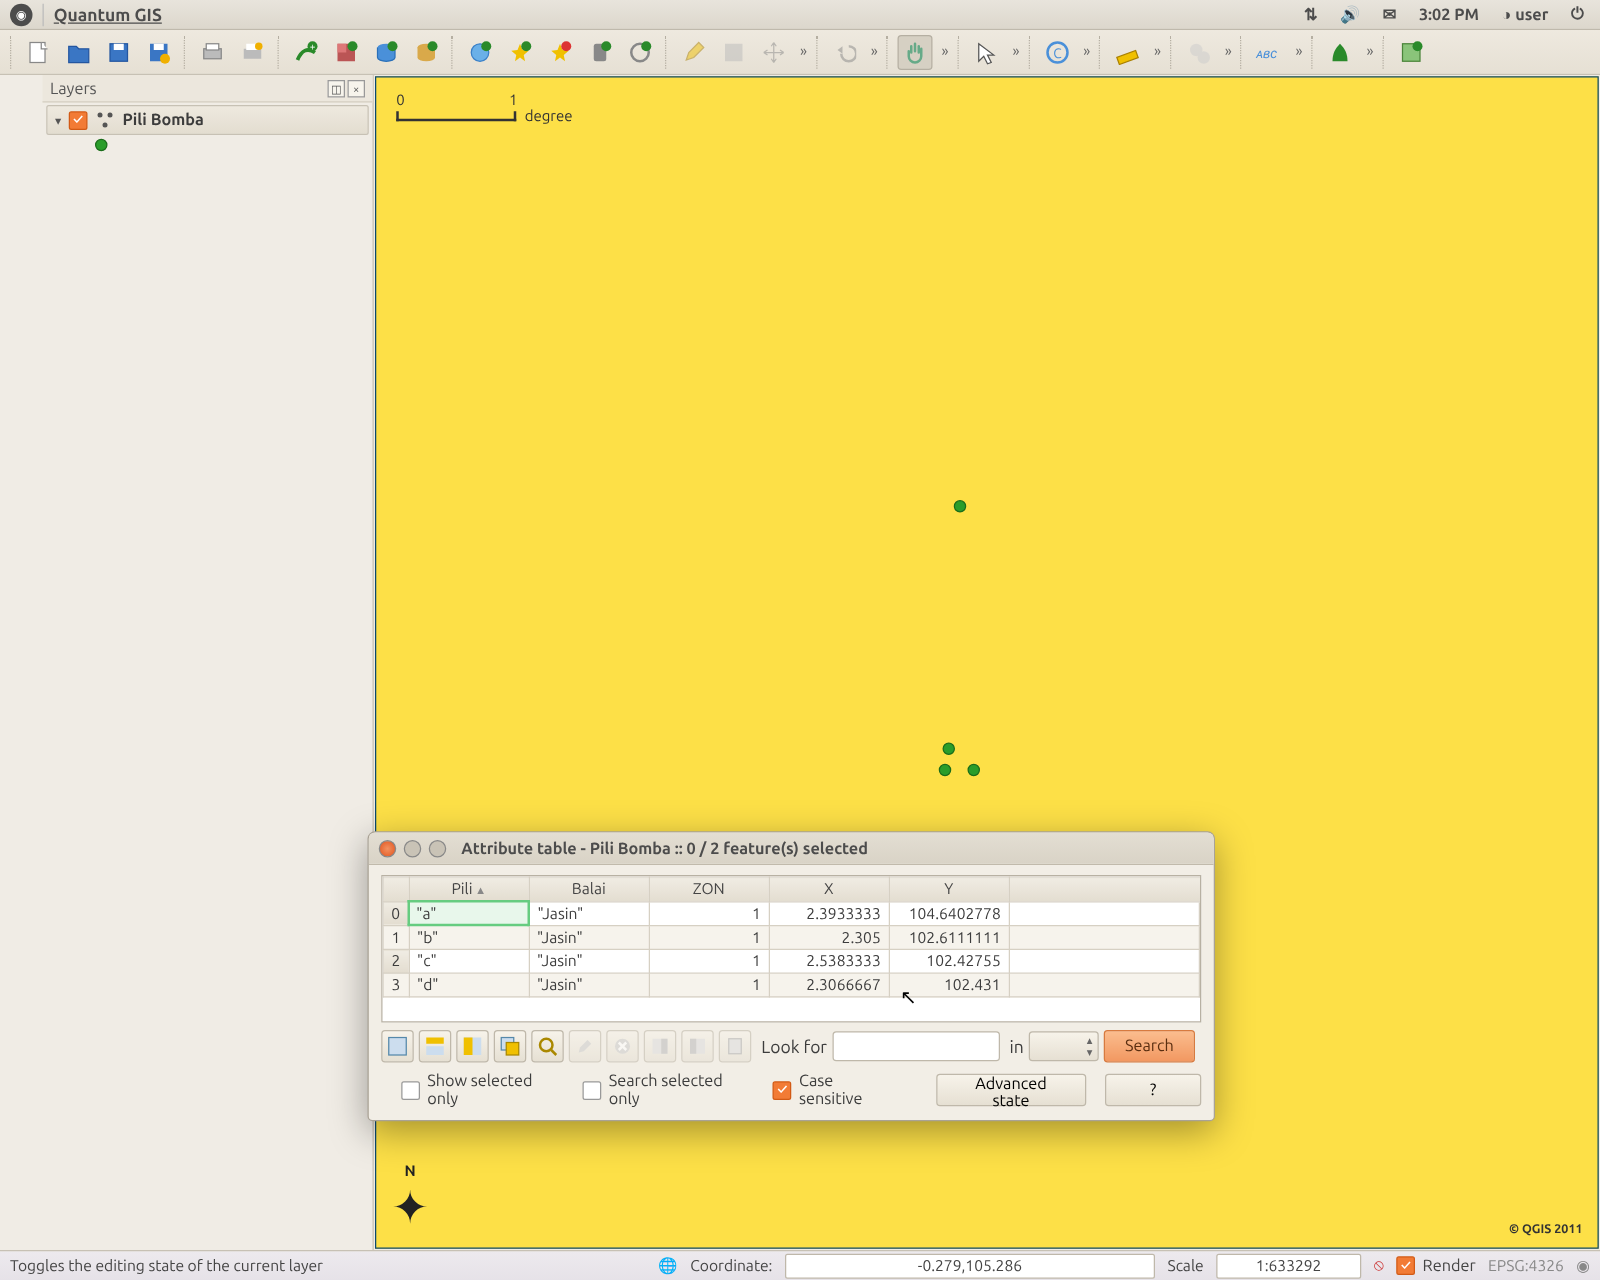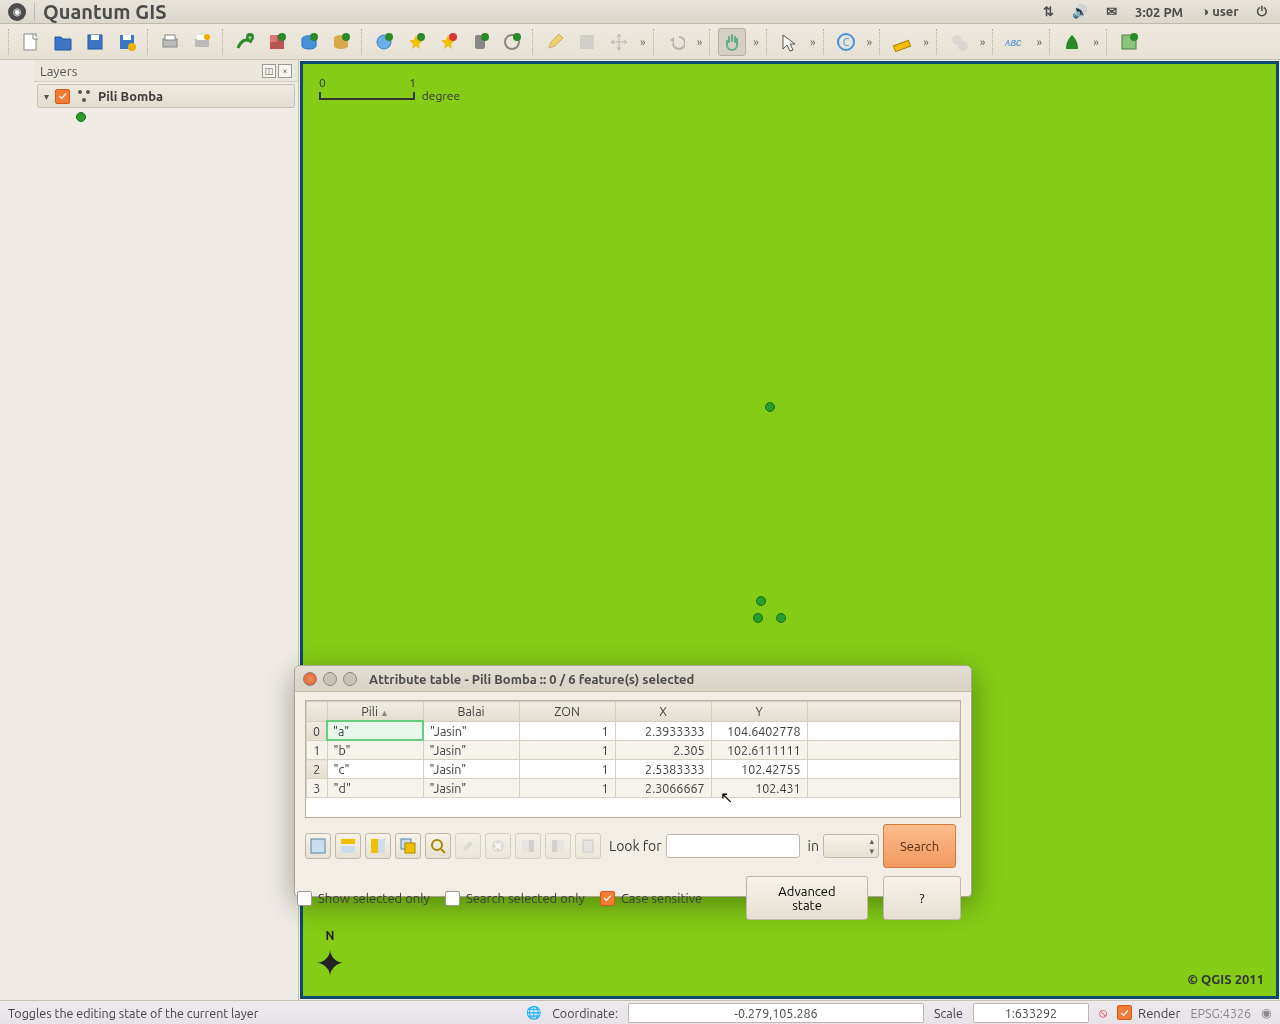--- a/index.html
+++ b/index.html
@@ -1,21 +1,21 @@
 <!DOCTYPE html>
 <html><head>
 <meta charset="utf-8">
 <style>
 * { box-sizing: border-box; margin: 0; padding: 0; font-family: Ubuntu, "Liberation Sans", Arial, sans-serif; }
 body { width: 1280px; height: 1024px; background: #f0ece5; overflow: hidden; font-size: 13px; color: #3c3c3c; position: relative; }
 
 
 .menubar { height: 24px; background: linear-gradient(#e8e4dc,#dcd7cc); border-bottom: 1px solid #bfb9ac; display: flex; align-items: center; padding: 0 8px; gap: 8px; }
 .ubuntu-logo { width: 18px; height: 18px; border-radius: 50%; background: #4c4c4c; display: flex; align-items: center; justify-content: center; color: #fff; font-size: 10px; }
-.menubar .title { font-weight: bold; font-size: 20px; color: #4c4c4c; }
+.menubar .title { font-weight: bold; font-size: 14px; color: #4c4c4c; text-decoration: underline; }
 .menubar-spacer { flex: 1; }
 .menubar .ind { font-size: 13px; color: #4c4c4c; padding: 0 5px; font-weight: bold; }
 
 
 .toolbox { height: 36px; background: linear-gradient(#eee9df,#e6e0d4); border-bottom: 1px solid #c7c1b4; display: flex; align-items: center; padding: 0 6px; gap: 4px; }
 .tb { width: 28px; height: 28px; display: inline-flex; align-items: center; justify-content: center; border-radius: 3px; }
 .tb.active { background: #d6d0c3; border: 1px solid #b5afa2; }
 .overflow { font-size: 12px; color: #666; padding: 0 3px; letter-spacing: -2px; }
 .sep { width: 3px; height: 26px; border-left: 1px dotted #b5afa2; margin: 0 2px; }
 svg { display: block; }
@@ -30,26 +30,26 @@
 .layer-row .tri { font-size: 10px; color: #555; }
 .cb { width: 15px; height: 15px; border: 1px solid #999; background: #fff; display: inline-flex; align-items: center; justify-content: center; border-radius: 2px; }
 .cb.on { background: #f27b35; border-color: #d25a15; }
 .cb.on::after { content: "✓"; color: #fff; font-size: 11px; font-weight: bold; }
 .dots-icon { width: 16px; height: 16px; position: relative; }
 .dots-icon span { position: absolute; width: 4px; height: 4px; background: #555; border-radius: 50%; }
 .dots-icon .d1{top:2px;left:2px}.dots-icon .d2{top:2px;right:2px}.dots-icon .d3{bottom:2px;left:6px}
 .layer-legend { padding-left: 42px; }
 .legend-dot { width: 10px; height: 10px; border-radius: 50%; background: #2a9d2a; border: 1px solid #1a6d1a; display: inline-block; }
 
-.canvas { flex: 1; background: #84cc16; position: relative; border: 3px solid #0c4a6e; margin: 1px; }
+.canvas { flex: 1; background: #fde047; position: relative; border: 1px solid #0c4a6e; margin: 1px; }
 .scale-bar { position: absolute; top: 12px; left: 16px; font-size: 12px; color: #333; }
 .scale-bar .bar { height: 8px; border: 2px solid #333; border-top: none; width: 96px; display: inline-block; }
 .pt { position: absolute; width: 10px; height: 10px; border-radius: 50%; background: #2a9d2a; border: 1px solid #1a6d1a; }
 .compass { position: absolute; left: 12px; bottom: 12px; font-size: 36px; color: #222; }
-.copyright { position: absolute; right: 12px; bottom: 10px; font-size: 13px; font-weight: bold; color: #333; text-align: right; }
+.copyright { position: absolute; right: 12px; bottom: 10px; font-size: 10px; font-weight: bold; color: #333; text-align: right; }
 
 
 .dlg { position: absolute; left: 294px; top: 665px; width: 678px; height: 232px; background: #f2eee6; border: 1px solid #a9a295; border-radius: 6px 6px 4px 4px; box-shadow: 0 8px 30px rgba(0,0,0,.35); }
 .dlg-title { height: 26px; background: linear-gradient(#e3ded3,#d9d3c6); border-bottom: 1px solid #c1baab; border-radius: 5px 5px 0 0; display: flex; align-items: center; padding: 0 8px; gap: 6px; }
 .wbtn { width: 14px; height: 14px; border-radius: 50%; border: 1px solid #888; }
 .wbtn.c{background:radial-gradient(#f29160,#e2551e)}.wbtn.m{background:#c9c3b6}.wbtn.x{background:#c9c3b6}
 .dlg-title .ttxt { font-weight: bold; color: #4c4c4c; font-size: 13px; margin-left: 6px; }
 .tbl-wrap { margin: 8px 10px 0 10px; border: 1px solid #b8b1a3; background: #fff; height: 118px; overflow: hidden; }
 table { border-collapse: collapse; width: 100%; font-size: 12.5px; }
 th, td { border: 1px solid #d6d0c3; padding: 2px 6px; height: 19px; }
@@ -59,24 +59,24 @@
 tr.alt td { background: #f6f3ec; }
 td.sel { border: 2px solid #66cc80; background: #e8f7eb; padding: 1px 5px; }
 .colsort::after { content: " ▲"; font-size: 9px; color: #888; }
 
 .dlg-tools { display: flex; align-items: center; gap: 4px; padding: 6px 10px 4px 10px; }
 .dbtn { width: 26px; height: 26px; border: 1px solid #bfb8aa; background: linear-gradient(#f7f3ea,#e6e0d3); border-radius: 3px; display: inline-flex; align-items: center; justify-content: center; }
 .dbtn.off { opacity: .55; }
 .look-lbl { font-size: 14px; margin-left: 4px; }
 .look-in { width: 134px; height: 24px; border: 1px solid #bfb8aa; background: #fff; border-radius: 3px; }
 .look-drop { width: 56px; height: 24px; border: 1px solid #bfb8aa; background: linear-gradient(#f7f3ea,#e6e0d3); border-radius: 3px; display: inline-flex; align-items: center; justify-content: flex-end; padding-right: 4px; }
-.btn { height: 44px; border: 1px solid #bfb8aa; background: linear-gradient(#f7f3ea,#e6e0d3); border-radius: 3px; padding: 0 16px; font-size: 13px; }
+.btn { height: 26px; border: 1px solid #bfb8aa; background: linear-gradient(#f7f3ea,#e6e0d3); border-radius: 3px; padding: 0 16px; font-size: 13px; }
 .btn.search { background: linear-gradient(#fbbd8e,#f29861); border-color: #d77a3f; color: #5a2e10; }
 
-.dlg-opts { display: flex; align-items: center; gap: 15px; padding: 4px 10px 8px 2px; }
+.dlg-opts { display: flex; align-items: center; gap: 15px; padding: 4px 10px 8px 26px; }
 .ck { display: inline-flex; align-items: center; gap: 6px; font-size: 13px; }
 
 
 .status { position: absolute; left: 0; right: 0; bottom: 0; height: 24px; background: linear-gradient(#edeaee,#e6e2e8); border-top: 1px solid #c7c1b4; display: flex; align-items: center; padding: 0 8px; gap: 10px; font-size: 12.5px; color: #444; }
 .status .hint { flex-shrink: 0; }
 .status .fill { flex: 1; }
 .sfield { height: 20px; border: 1px solid #bfb8aa; background: #fff; border-radius: 2px; padding: 0 6px; display: inline-flex; align-items: center; justify-content: center; text-align: center; }
 .sfield.coord { width: 296px; }
 .sfield.scale { width: 116px; }
 
@@ -325,21 +325,21 @@
     </div>
     <div class="copyright">© QGIS 2011</div>
   </div>
 </div>
 
 <div class="dlg">
   <div class="dlg-title">
     <span class="wbtn c"></span>
     <span class="wbtn m"></span>
     <span class="wbtn x"></span>
-    <span class="ttxt">Attribute table - Pili Bomba :: 0 / 6 feature(s) selected</span>
+    <span class="ttxt">Attribute table - Pili Bomba :: 0 / 2 feature(s) selected</span>
   </div>
   <div class="tbl-wrap">
     <table>
       <tbody>
           <tr>
         <th class="rowhdr"></th>
         <th class="colsort" style="width:96px">Pili</th>
         <th style="width:96px">Balai</th>
         <th style="width:96px">ZON</th>
         <th style="width:96px">X</th>

